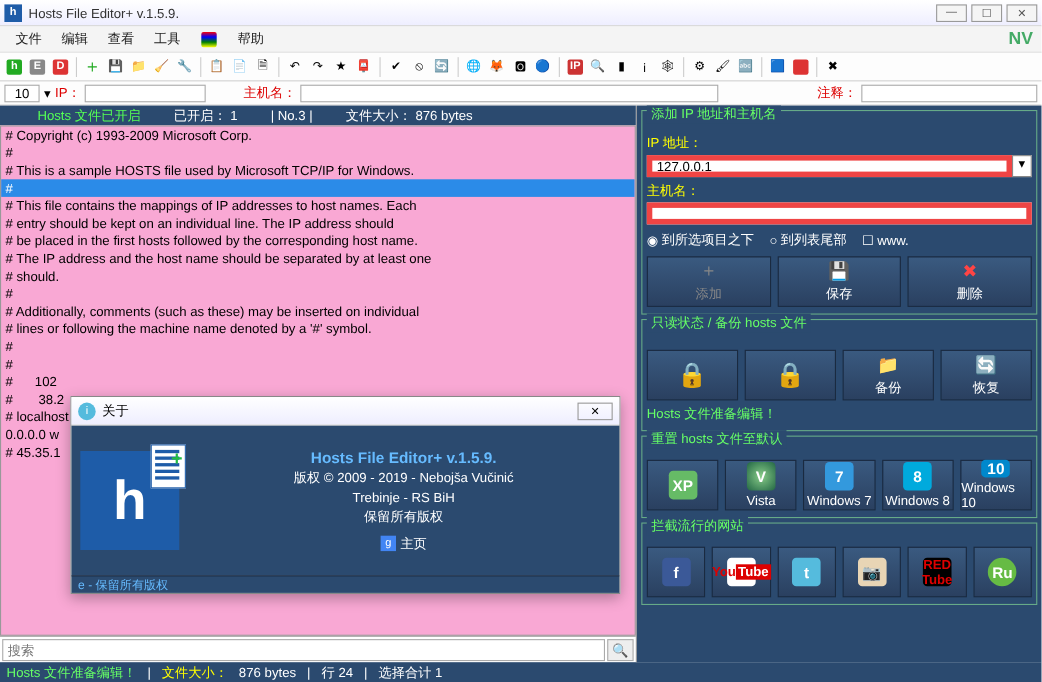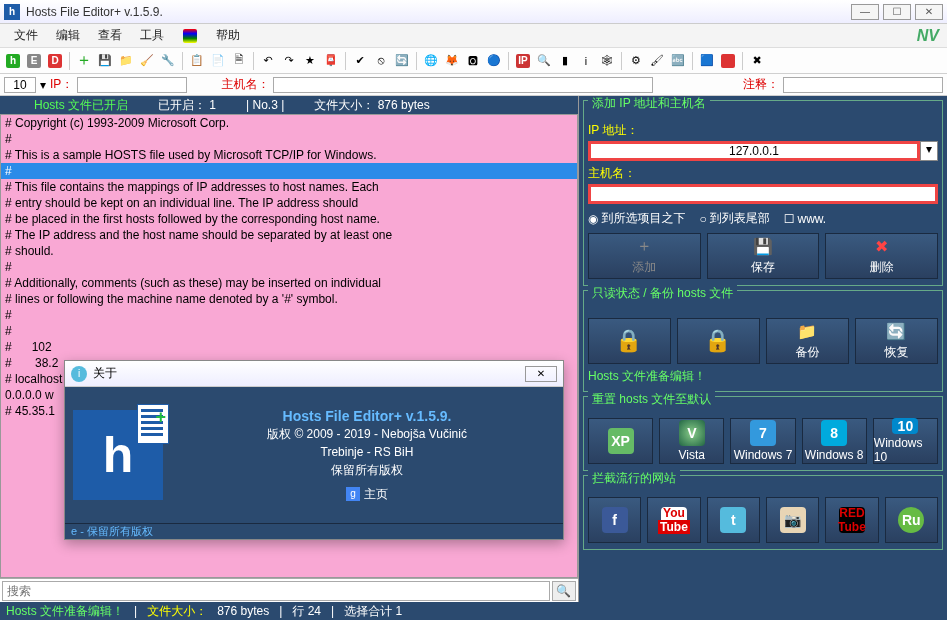--- a/index.html
+++ b/index.html
@@ -5,21 +5,21 @@
 * { margin: 0; padding: 0; box-sizing: border-box; font-family: "Microsoft YaHei", Arial, sans-serif; font-size: 12px; }
 body { background: #fff; width: 947px; height: 620px; overflow: hidden; position: relative; }
 .titlebar { height: 24px; background: linear-gradient(#fff,#eef); display: flex; align-items: center; padding: 0 4px; border-bottom: 1px solid #ccc; }
 .titlebar .icon { width: 16px; height: 16px; background: #1e5ca8; margin-right: 6px; display:flex;align-items:center;justify-content:center;color:#fff;font-weight:bold;font-size:10px;}
 .titlebar .title { flex: 1; color: #333; }
 .winbtns { display: flex; gap: 4px; }
 .winbtn { width: 28px; height: 16px; border: 1px solid #999; background: #f5f5f5; display:flex;align-items:center;justify-content:center; font-size:10px; color:#555;}
 .menubar { height: 24px; background: #f4f4f4; display: flex; align-items: center; padding: 0 6px; gap: 2px; border-bottom:1px solid #ddd; position:relative;}
 .menuitem { padding: 2px 8px; color: #222; }
 .menuitem .tbicon{width:16px;height:16px;}
-.menubar .nv { position:absolute; right:8px; font-style:italic; color:#4a6; font-size:16px; font-weight:bold;}
+.menubar .nv { position:absolute; right:8px; color:#4a6; font-size:16px; font-weight:bold;}
 .toolbar { height: 26px; background: #fdfdfd; display:flex; align-items:center; padding:0 4px; gap:3px; border-bottom:1px solid #d0d0d0; position:relative;}
 .tbicon { width:18px; height:18px; border:1px solid transparent; display:flex;align-items:center;justify-content:center; font-size:11px; position:relative;}
 .sep { width:1px; height:18px; background:#ccc; margin:0 2px;}
 .fieldbar { height:22px; background:#fdfdfd; border-bottom:1px solid #d0d0d0; display:flex; align-items:center; padding:0 4px; gap:4px;}
 .fieldbar input.num{width:32px; border:1px solid #aaa; text-align:center;}
 .fieldbar .lbl{color:#d00;}
 .fieldbar input.wide{flex:0 0 auto; border:1px solid #aaa; height:16px; padding:0 2px;}
 .main { display:flex; height: calc(100% - 24px - 24px - 26px - 22px - 18px); }
 .left { flex:1; display:flex; flex-direction:column; border-right:1px solid #999;}
 .statusline { background:#2b4a6f; color:#fff; height:18px; display:flex; align-items:center; padding:0 6px; gap:30px;}
@@ -27,21 +27,21 @@
 .editor { flex:1; background:#f9a8d4; color:#000; overflow:auto; border:1px solid #999; font-size:13px; line-height:16px;}
 .editor .line{padding:0 4px; white-space:pre;}
 .editor .line.sel{background:#2b8be8;color:#fff;}
 .searchbar{height:24px;display:flex;align-items:center;padding:2px;gap:2px;border-top:1px solid #aaa;}
 .searchbar input{flex:1;border:1px solid #aaa;height:20px;padding:0 4px;}
 .searchbar button{width:24px;height:20px;border:1px solid #aaa;background:#eee;}
 .right { width:368px; background:#2b4a6f; color:#fff; padding:4px; overflow:auto;}
 .group { border:1px solid #6a8; margin-bottom:4px; padding:4px 4px 6px 4px; position:relative;}
 .group .gtitle{color:#6f6; position:relative; top:-10px; background:#2b4a6f; padding:0 4px; display:inline-block;}
 .group label{color:#ff0; display:block; margin-bottom:2px;}
-.group input[type=text]{width:100%; border:3px solid #ef4444; height:20px; padding:0 4px; background:#fff; color:#000;text-align:center;}
+.group input[type=text]{width:100%; border:5px solid #ef4444; height:20px; padding:0 4px; background:#fff; color:#000;}
 .radios{display:flex; gap:14px; align-items:center; margin-top:6px;}
 .radios span{display:flex;align-items:center;gap:3px;color:#fff;}
 .btnrow{display:flex; gap:6px; margin-top:6px;}
 .bigbtn{flex:1; height:46px; background:linear-gradient(#3a5a80,#2a4060); border:1px solid #1a2a40; display:flex;flex-direction:column;align-items:center;justify-content:center;gap:2px;color:#fff;}
 .bigbtn.dis{color:#888;}
 .bigbtn .ic{width:20px;height:20px;display:flex;align-items:center;justify-content:center;font-size:16px;}
 .iconrow{display:flex;gap:6px;}
 .osbtn{flex:1;height:46px;border:1px solid #1a2a40;background:linear-gradient(#3a5a80,#2a4060);display:flex;flex-direction:column;align-items:center;justify-content:center;font-size:9px;color:#fff;gap:2px;}
 .osbtn .osic{width:26px;height:26px;border-radius:4px;display:flex;align-items:center;justify-content:center;font-size:14px;font-weight:bold;}
 .bottomstatus{height:18px;background:#2b4a6f;color:#fff;display:flex;align-items:center;padding:0 6px;gap:10px;}
@@ -274,21 +274,21 @@
       </div>
     </div>
 
     <div class="group">
       <span class="gtitle">拦截流行的网站</span>
       <div class="iconrow">
         <div class="osbtn">
             <div class="osic" style="background:#3b5998;color:#fff">f</div>
           </div>
         <div class="osbtn">
-            <div class="osic" style="background:#fff;color:#d00;font-size:9px;flex-direction:column">
+            <div class="osic" style="background:#fff;color:#d00;font-size:9px;flex-direction:row">
               <span>You</span>
               <span style="background:#d00;color:#fff;padding:0 2px">Tube</span>
             </div>
           </div>
         <div class="osbtn">
             <div class="osic" style="background:#5bd;color:#fff">t</div>
           </div>
         <div class="osbtn">
             <div class="osic" style="background:#e8d5b5">📷</div>
           </div>

